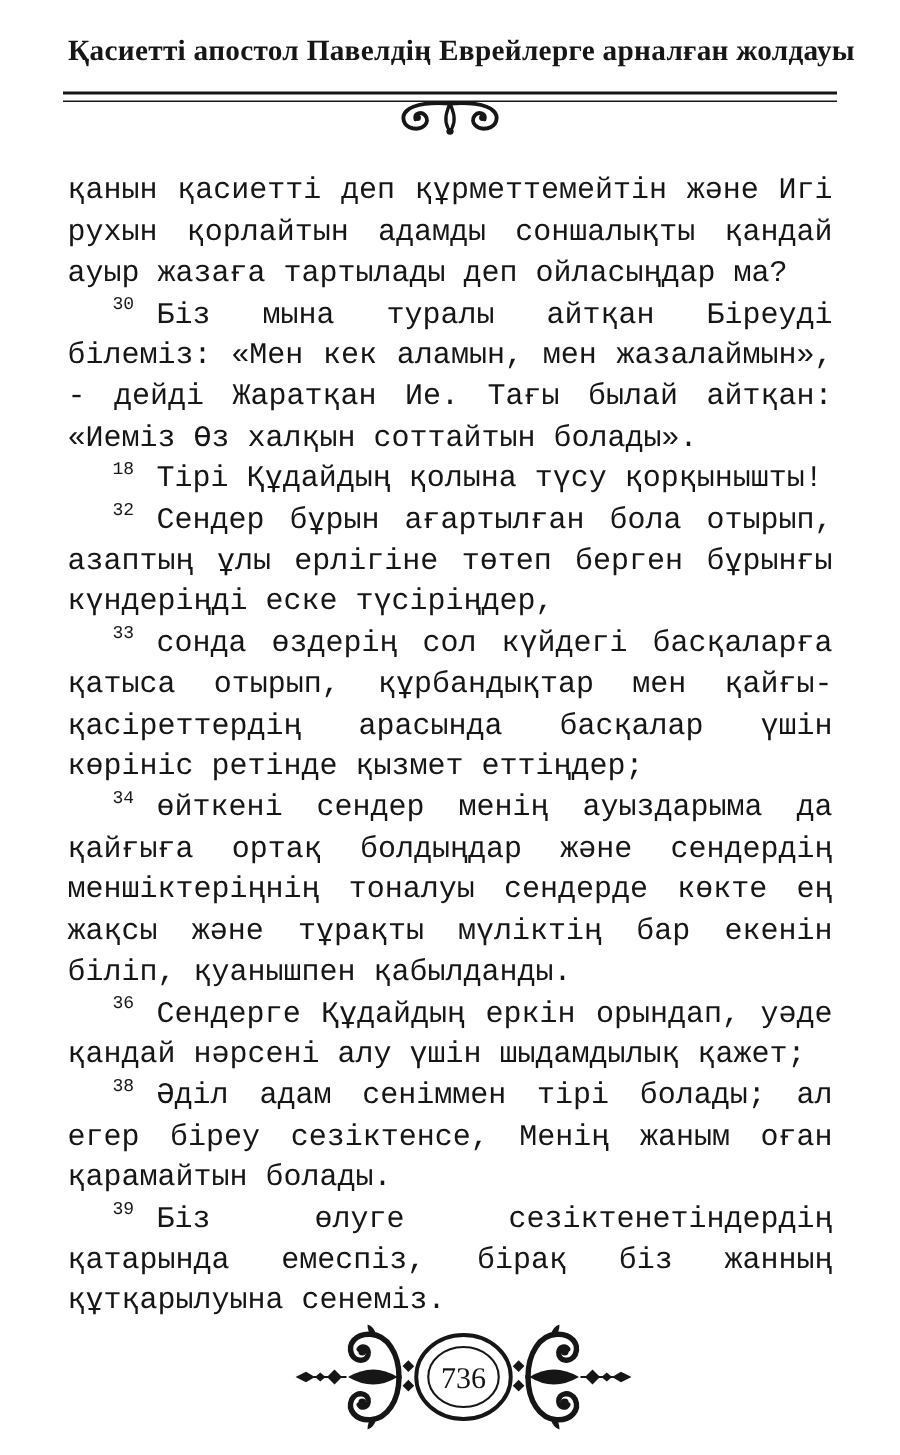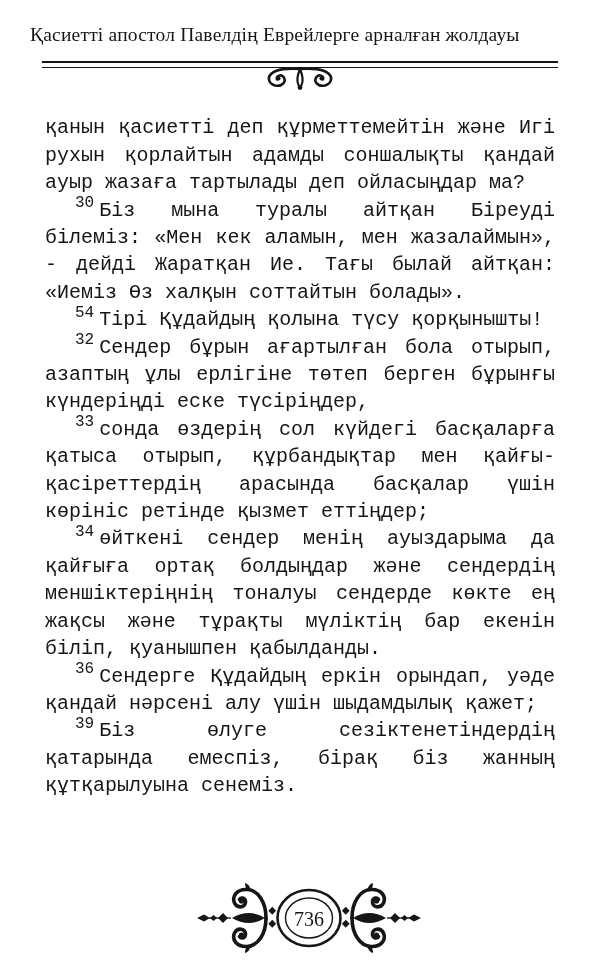--- a/index.html
+++ b/index.html
@@ -11,23 +11,23 @@
     background: #ffffff;
     color: #161616;
     font-family: "Liberation Serif", serif;
     overflow: hidden;
   }
   
   header { position: relative; }
   .title {
     margin: 0;
     padding: 23px 30px 0;
-    text-align: left;
+    text-align: right;
     font-size: 19.5px;
-    font-weight: 400;
+    font-weight: 700;
     letter-spacing: 0.2px;
     line-height: 1.2;
     white-space: nowrap;
   }
   .divider {
     position: relative;
     margin: 15px 42px 0;
     height: 7px;
   }
   .double-rule {
@@ -47,26 +47,26 @@
   p.verse {
     margin: 0;
     text-align: justify;
     font-size: 20px;
     line-height: 27.4px;
     text-indent: 30px;
     font-family: Liberation Mono, monospace;
   }
   p.continuation { text-indent: 0; }
   sup.vnum {
-    font-size: 16px;
+    font-size: 12px;
     line-height: 0;
     position: relative;
     top: -1px;
     vertical-align: super;
-    margin-right: 5px;
+    margin-right: 15px;
     letter-spacing: 0;
   }
   
   footer {
     position: absolute;
     left: 0; right: 0;
     bottom: 16px;
     display: flex;
     justify-content: center;
     padding-left: 18px;
@@ -94,25 +94,26 @@
         <use href="#hcurl" transform="translate(78,0) scale(-1,1)"></use>
         <circle cx="39" cy="20.5" r="2.4" fill="#161616"></circle>
       </svg>
     </div>
   </header>
 
   <main>
     <div id="verse-list">
         <p class="verse continuation"><span>қанын қасиетті деп құрметтемейтін және Игі рухын қорлайтын адамды соншалықты қандай ауыр жазаға тартылады деп ойласыңдар ма?</span></p>
         <p class="verse"><sup class="vnum">30</sup><span>Біз мына туралы айтқан Біреуді білеміз: «Мен кек аламын, мен жазалаймын», - дейді Жаратқан Ие. Тағы былай айтқан: «Иеміз Өз халқын соттайтын болады».</span></p>
-        <p class="verse"><sup class="vnum">54</sup><span>Тірі Құдайдың қолына түсу қорқынышты!</span></p>
+        <p class="verse"><sup class="vnum">18</sup><span>Тірі Құдайдың қолына түсу қорқынышты!</span></p>
         <p class="verse"><sup class="vnum">32</sup><span>Сендер бұрын ағартылған бола отырып, азаптың ұлы ерлігіне төтеп берген бұрынғы күндеріңді еске түсіріңдер,</span></p>
         <p class="verse"><sup class="vnum">33</sup><span>сонда өздерің сол күйдегі басқаларға қатыса отырып, құрбандықтар мен қайғы-қасіреттердің арасында басқалар үшін көрініс ретінде қызмет еттіңдер;</span></p>
         <p class="verse"><sup class="vnum">34</sup><span>өйткені сендер менің ауыздарыма да қайғыға ортақ болдыңдар және сендердің меншіктеріңнің тоналуы сендерде көкте ең жақсы және тұрақты мүліктің бар екенін біліп, қуанышпен қабылданды.</span></p>
         <p class="verse"><sup class="vnum">36</sup><span>Сендерге Құдайдың еркін орындап, уәде қандай нәрсені алу үшін шыдамдылық қажет;</span></p>
+        <p class="verse"><sup class="vnum">38</sup><span>Әділ адам сеніммен тірі болады; ал егер біреу сезіктенсе, Менің жаным оған қарамайтын болады.</span></p>
         <p class="verse"><sup class="vnum">39</sup><span>Біз өлуге сезіктенетіндердің қатарында емеспіз, бірақ біз жанның құтқарылуына сенеміз.</span></p>
       </div>
   </main>
 
   <footer>
     <svg width="224" height="72" viewBox="0 0 224 72" aria-hidden="true">
       <defs>
         <g id="flo">
 
           <rect x="146" y="26" width="5.5" height="5.5" transform="rotate(45 148.75 28.75)" fill="#161616"></rect>

